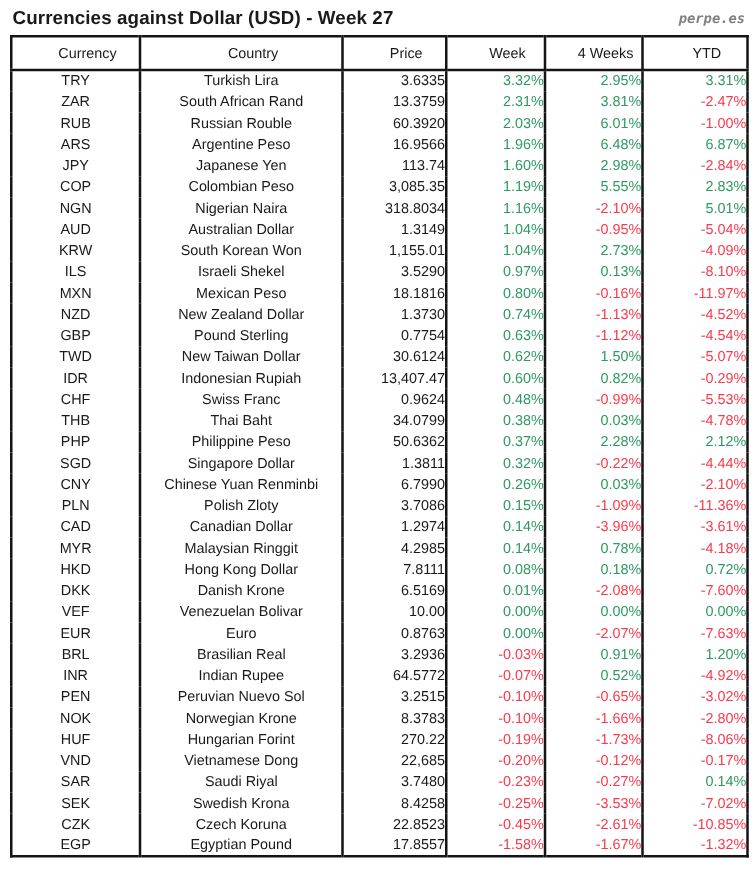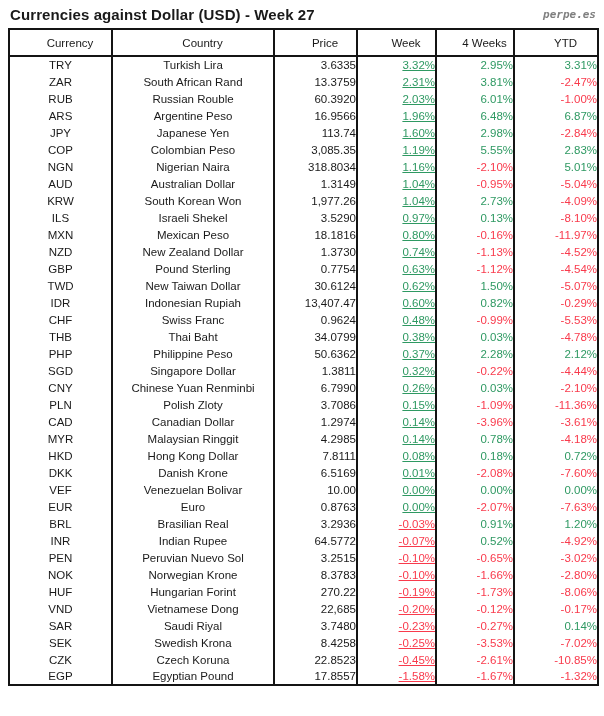--- a/index.html
+++ b/index.html
@@ -40,21 +40,21 @@
   table.fx thead th{
     font-weight:normal;text-align:center;
     border-bottom:2px solid var(--line,#141414);
     font-size:11.5px;
     padding-left:19px;
   }
   table.fx tbody tr{height:17px;}
   td.c0{text-align:center;}
   td.c1{text-align:center;}
   td.c2{text-align:right;padding-right:9px;}
-  td.c3{text-align:right;padding-right:15px;text-decoration:underline;}
+  td.c3{text-align:right;padding-right:15px;}
   td.c4{text-align:right;padding-right:17px;}
   td.c5{text-align:right;padding-right:27px;}
   td.pos{color:var(--pos,#2e9962);}
   td.neg{color:var(--neg,#f93a4c);}
 </style>
 </head>
 <body>
 
 <div class="page">
   <div class="titlebar">
@@ -142,21 +142,21 @@
           <td class="c0">AUD</td>
           <td class="c1">Australian Dollar</td>
           <td class="c2">1.3149</td>
           <td class="c3 pos">1.04%</td>
           <td class="c4 neg">-0.95%</td>
           <td class="c5 neg">-5.04%</td>
         </tr>
         <tr>
           <td class="c0">KRW</td>
           <td class="c1">South Korean Won</td>
-          <td class="c2">1,977.26</td>
+          <td class="c2">1,155.01</td>
           <td class="c3 pos">1.04%</td>
           <td class="c4 pos">2.73%</td>
           <td class="c5 neg">-4.09%</td>
         </tr>
         <tr>
           <td class="c0">ILS</td>
           <td class="c1">Israeli Shekel</td>
           <td class="c2">3.5290</td>
           <td class="c3 pos">0.97%</td>
           <td class="c4 pos">0.13%</td>

